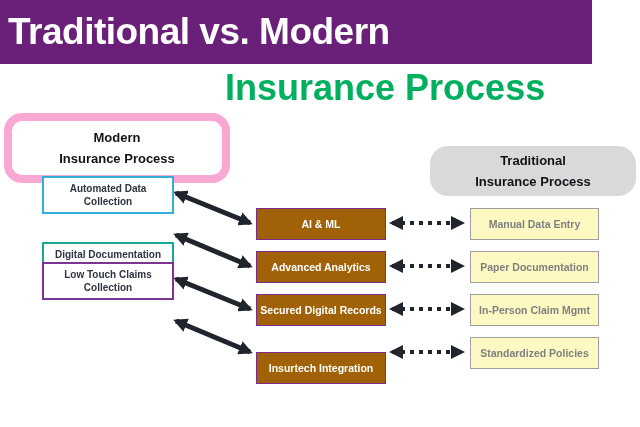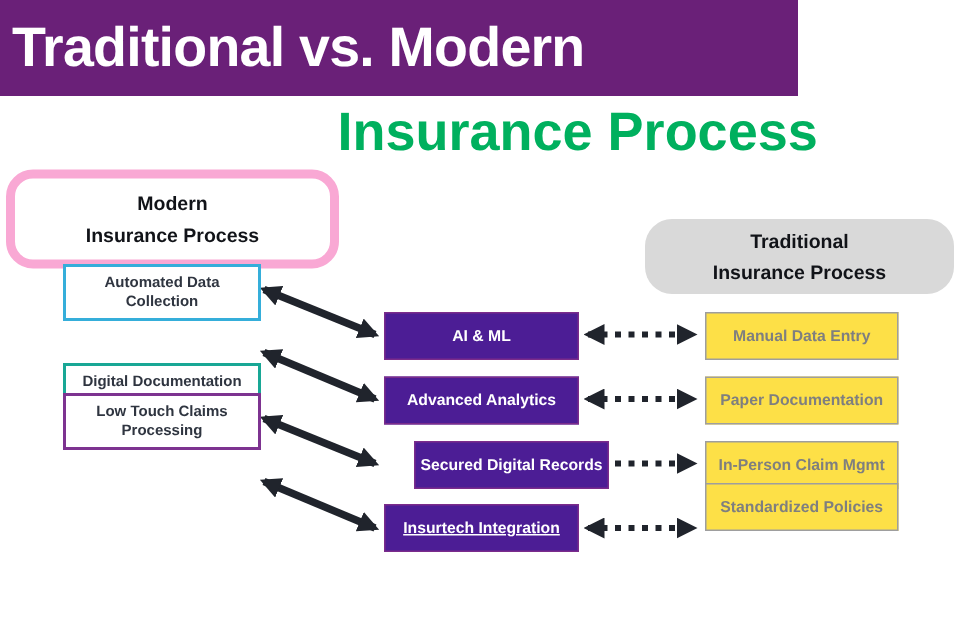--- a/index.html
+++ b/index.html
@@ -1,42 +1,42 @@
 <!DOCTYPE html>
 <html><head>
 <meta charset="utf-8">
 <style>
   html,body{margin:0;padding:0;background:#fff;}
   .canvas{
     position:relative;width:640px;height:427px;background:#ffffff;
     font-family:"Liberation Sans",sans-serif;overflow:hidden;
   }
   
-  .band{position:absolute;left:0;top:0;width:532px;height:64px;background:#6A2078;display:flex;align-items:center;}
+  .band{position:absolute;left:0;top:0;width:592px;height:64px;background:#6A2078;display:flex;align-items:center;}
   .band-title{color:#ffffff;font-size:37px;font-weight:bold;margin-left:8px;letter-spacing:-0.5px;white-space:nowrap;}
   .subtitle{position:absolute;left:225px;top:67px;font-size:36px;font-weight:bold;color:#00B05E;white-space:nowrap;}
   
   .capsule{position:absolute;border-radius:18px;display:flex;flex-direction:column;align-items:center;justify-content:center;font-weight:bold;color:#111318;text-align:center;font-size:13px;line-height:1.65;}
-  .modern-capsule{left:4px;top:113px;width:210px;height:54px;background:#ffffff;border:6px solid #f9a8d4;}
+  .modern-capsule{left:4px;top:113px;width:210px;height:54px;background:#ffffff;border:8px solid #f9a8d4;}
   .trad-capsule{left:430px;top:146px;width:206px;height:50px;background:#D9D9D9;border:none;}
   
   .lbox{position:absolute;left:42px;width:128px;background:#ffffff;border:2px solid #4d7c0f;color:#2F3540;
         font-weight:bold;font-size:10px;line-height:1.3;text-align:center;display:flex;align-items:center;justify-content:center;white-space:pre-line;}
   .lb1{top:176px;height:34px;border-color:#35AEDA;}
   .lb2{top:218px;height:34px;border-color:#18A795;margin-top:24px;}
   .lb3{top:262px;height:34px;border-color:#7D3390;}
   .lb4{top:304px;height:34px;border-color:#127C66;}
   
-  .pbox{position:absolute;left:256px;width:128px;height:30px;background:#4c1d95;border:1px solid #7B2C8B;color:#ffffff;
+  .pbox{position:absolute;left:256px;width:128px;height:30px;background:#a16207;border:1px solid #7B2C8B;color:#ffffff;
         font-weight:bold;font-size:10.5px;display:flex;align-items:center;justify-content:center;white-space:nowrap;}
-  .pb1{top:208px;} .pb2{top:251px;} .pb3{top:294px;margin-left:20px;} .pb4{top:336px;text-decoration:underline;}
+  .pb1{top:208px;} .pb2{top:251px;} .pb3{top:294px;} .pb4{top:352px;}
   
-  .rbox{position:absolute;left:470px;width:127px;height:30px;background:#fde047;border:1.5px solid #9E9E9E;color:#7F7F7F;
+  .rbox{position:absolute;left:470px;width:127px;height:30px;background:#fef9c3;border:1.5px solid #9E9E9E;color:#7F7F7F;
         font-weight:bold;font-size:10.5px;display:flex;align-items:center;justify-content:center;white-space:nowrap;}
-  .rb1{top:208px;} .rb2{top:251px;} .rb3{top:294px;} .rb4{top:322px;}
+  .rb1{top:208px;} .rb2{top:251px;} .rb3{top:294px;} .rb4{top:337px;}
   
   .overlay{position:absolute;left:0;top:0;width:640px;height:427px;pointer-events:none;}
   .solid-line{stroke:#20242C;stroke-width:5;}
   .dot-line{stroke:#20242C;stroke-width:4;stroke-dasharray:4 5;}
 </style>
 </head>
 <body>
 
 <div class="canvas">
 
@@ -72,21 +72,21 @@
     <line class="dot-line" x1="392" y1="266" x2="462" y2="266" marker-start="url(#ah-start)" marker-end="url(#ah-end)"></line>
     <line class="dot-line" x1="392" y1="309" x2="462" y2="309" marker-start="url(#ah-start)" marker-end="url(#ah-end)"></line>
     <line class="dot-line" x1="392" y1="352" x2="462" y2="352" marker-start="url(#ah-start)" marker-end="url(#ah-end)"></line>
   </svg>
 
   <div class="lbox lb1">Automated Data
 Collection</div>
   <div class="lbox lb2">Digital Documentation
 &amp; E-Signatures</div>
   <div class="lbox lb3">Low Touch Claims
-Processing</div>
+Collection</div>
 
   <div class="pbox pb1">AI &amp; ML</div>
   <div class="pbox pb2">Advanced Analytics</div>
   <div class="pbox pb3">Secured Digital Records</div>
   <div class="pbox pb4">Insurtech Integration</div>
 
   <div class="rbox rb1">Manual Data Entry</div>
   <div class="rbox rb3">In-Person Claim Mgmt</div>
   <div class="rbox rb2">Paper Documentation</div>
   <div class="rbox rb4">Standardized Policies</div>

